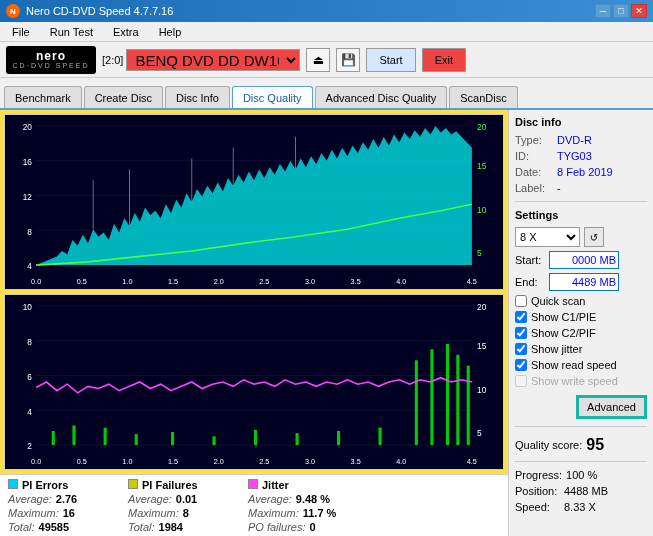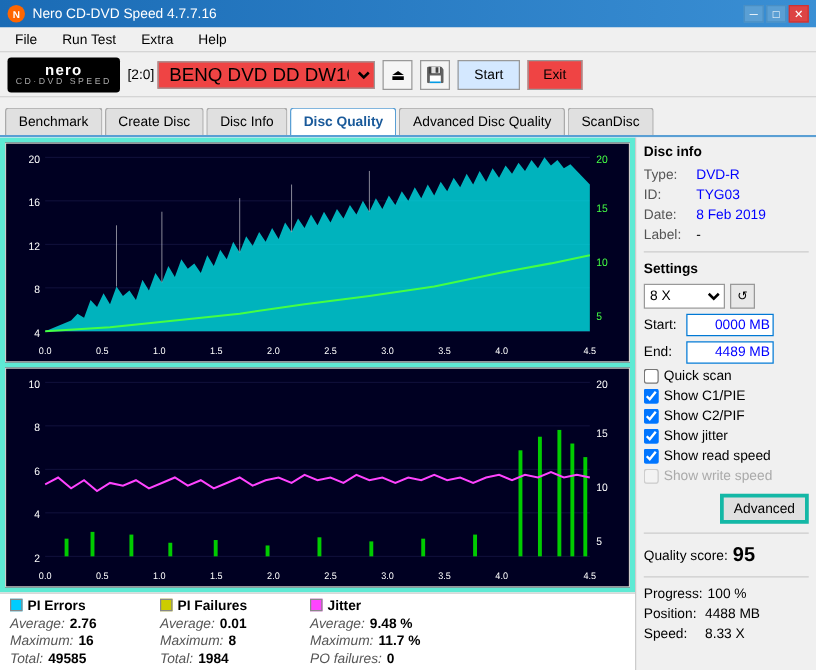--- a/index.html
+++ b/index.html
@@ -162,35 +162,35 @@
       background: #e0e0e0;
       cursor: pointer;
       display: flex;
       align-items: center;
       font-size: 11px;
       border-radius: 3px 3px 0 0;
     }
     .tab.active {
       background: white;
       border-color: #5a9fd4;
-      font-weight: bold;
+      font-weight: normal;
       color: #1a5a9a;
     }
 
     
     .main-content {
       display: flex;
       height: calc(536px - 22px - 20px - 36px - 24px);
       background: white;
     }
 
     
     .chart-area {
       flex: 1;
-      background: #5eead4;
+      background: #fde047;
       padding: 4px;
       display: flex;
       flex-direction: column;
       gap: 4px;
       min-width: 0;
     }
 
     
     .chart-container {
       flex: 1;

